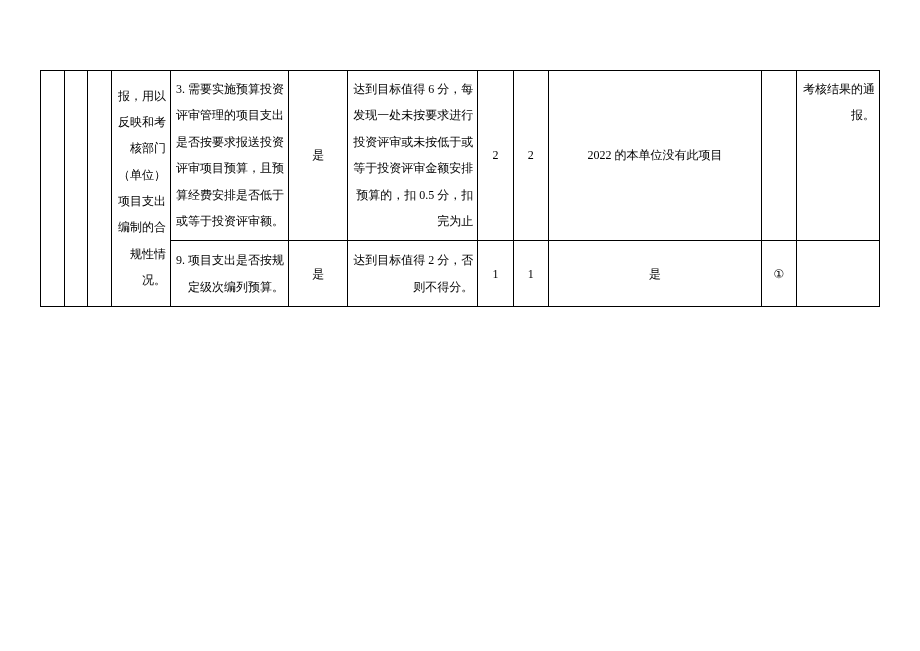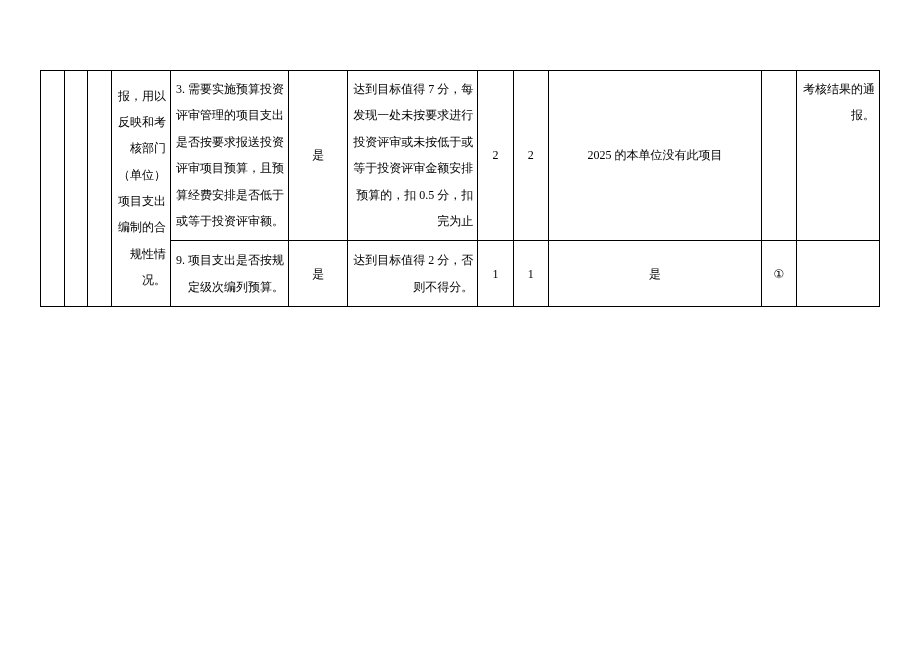--- a/index.html
+++ b/index.html
@@ -77,24 +77,24 @@
   </colgroup>
   <tbody>
 
     <tr>
       <td rowspan="2"></td>
       <td rowspan="2"></td>
       <td rowspan="2"></td>
       <td rowspan="2">报，用以反映和考核部门（单位）项目支出编制的合规性情况。</td>
       <td>3. 需要实施预算投资评审管理的项目支出是否按要求报送投资评审项目预算，且预算经费安排是否低于或等于投资评审额。</td>
       <td class="center">是</td>
-      <td>达到目标值得 7 分，每发现一处未按要求进行投资评审或未按低于或等于投资评审金额安排预算的，扣 0.5 分，扣完为止</td>
+      <td>达到目标值得 6 分，每发现一处未按要求进行投资评审或未按低于或等于投资评审金额安排预算的，扣 0.5 分，扣完为止</td>
       <td class="center">2</td>
       <td class="center">2</td>
-      <td class="center">2025 的本单位没有此项目</td>
+      <td class="center">2022 的本单位没有此项目</td>
       <td class="center"></td>
       <td style="vertical-align:top;">考核结果的通报。</td>
     </tr>
 
     <tr>
       <td>9. 项目支出是否按规定级次编列预算。</td>
       <td class="center">是</td>
       <td>达到目标值得 2 分，否则不得分。</td>
       <td class="center">1</td>
       <td class="center">1</td>

